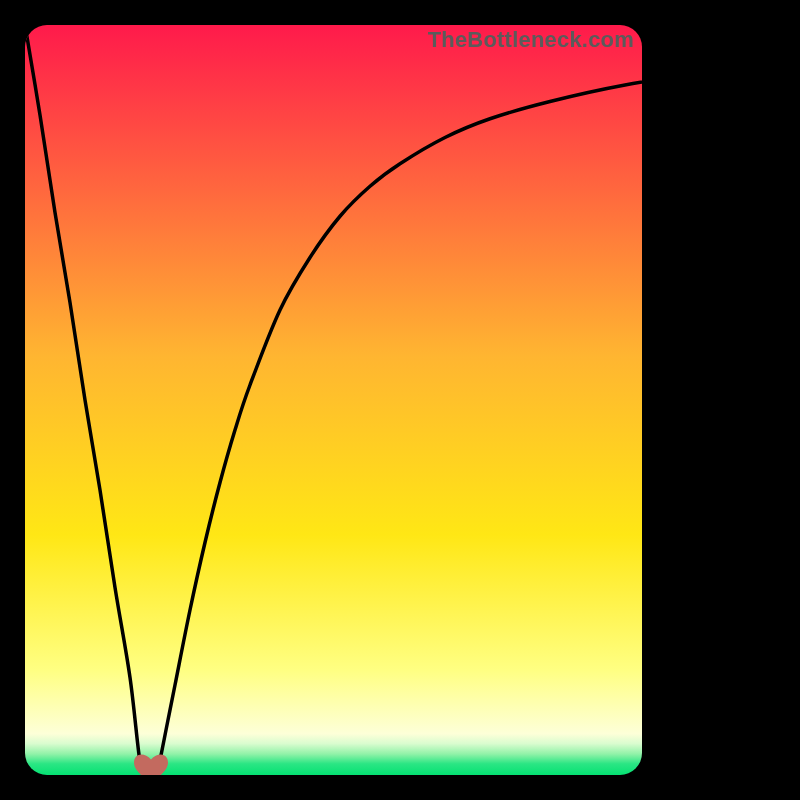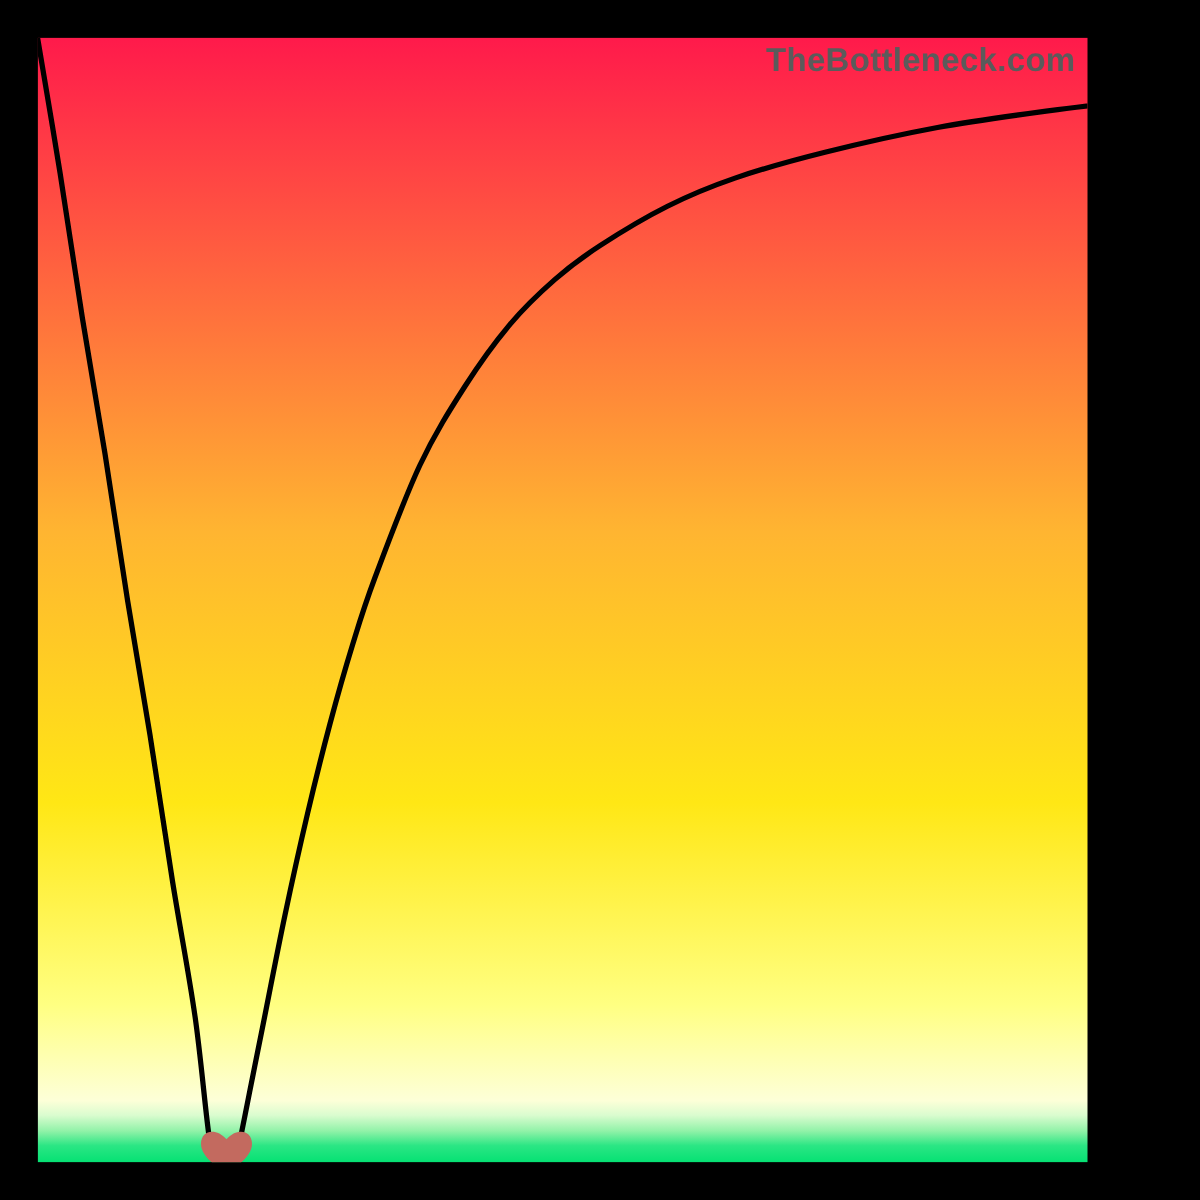--- a/index.html
+++ b/index.html
@@ -14,23 +14,24 @@
     position: absolute;
     left: 25px;
     top: 25px;
     width: 750px;
     height: 750px;
   }
   .plot-area {
     position: absolute;
     left: 0;
     top: 0;
-    width: 700px;
+    width: 617px;
     height: 750px;
     overflow: hidden;
+    border-radius: 22px;
   }
   .watermark {
     position: absolute;
     top: 2px;
     right: 8px;
     font-family: Arial, Helvetica, sans-serif;
     font-size: 22px;
     font-weight: bold;
     color: #5b5b5b;
     letter-spacing: 0.2px;

